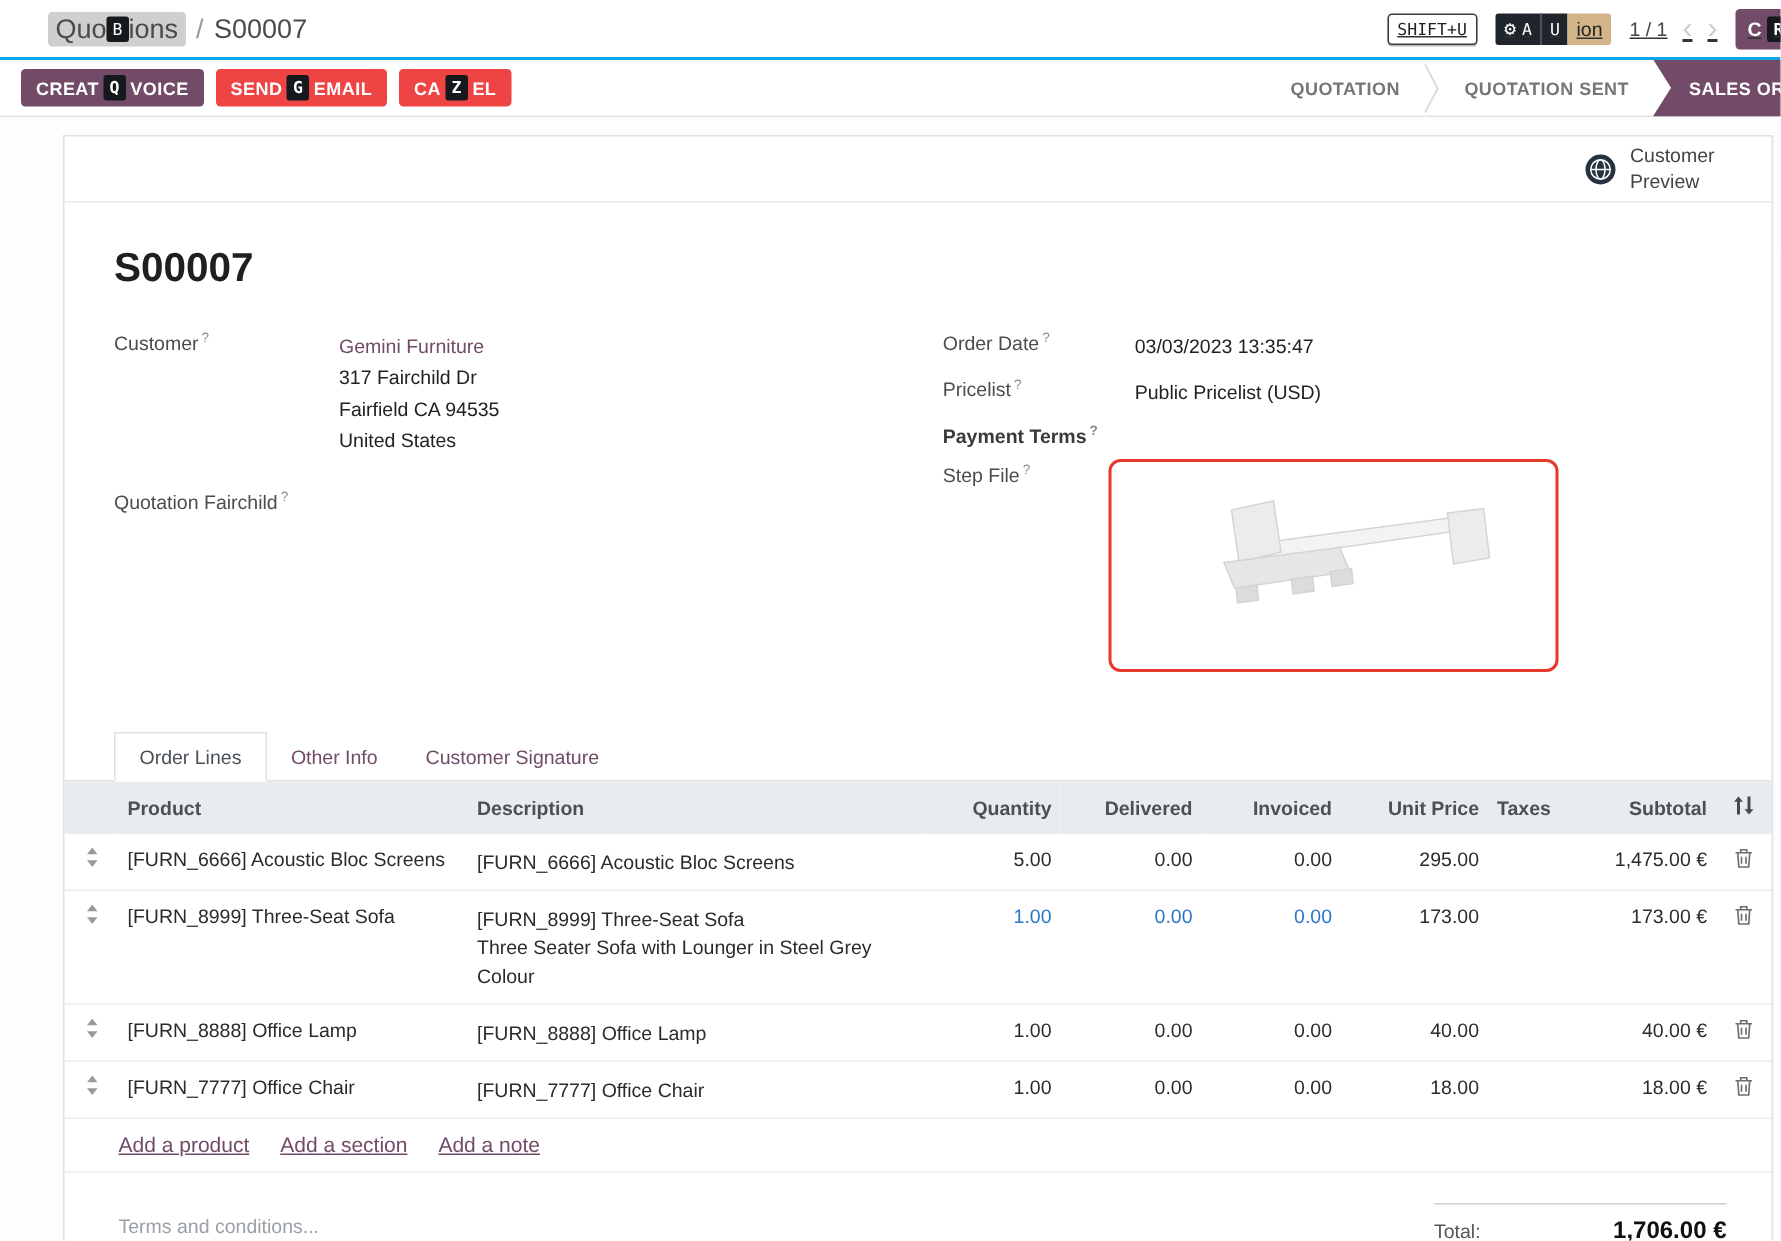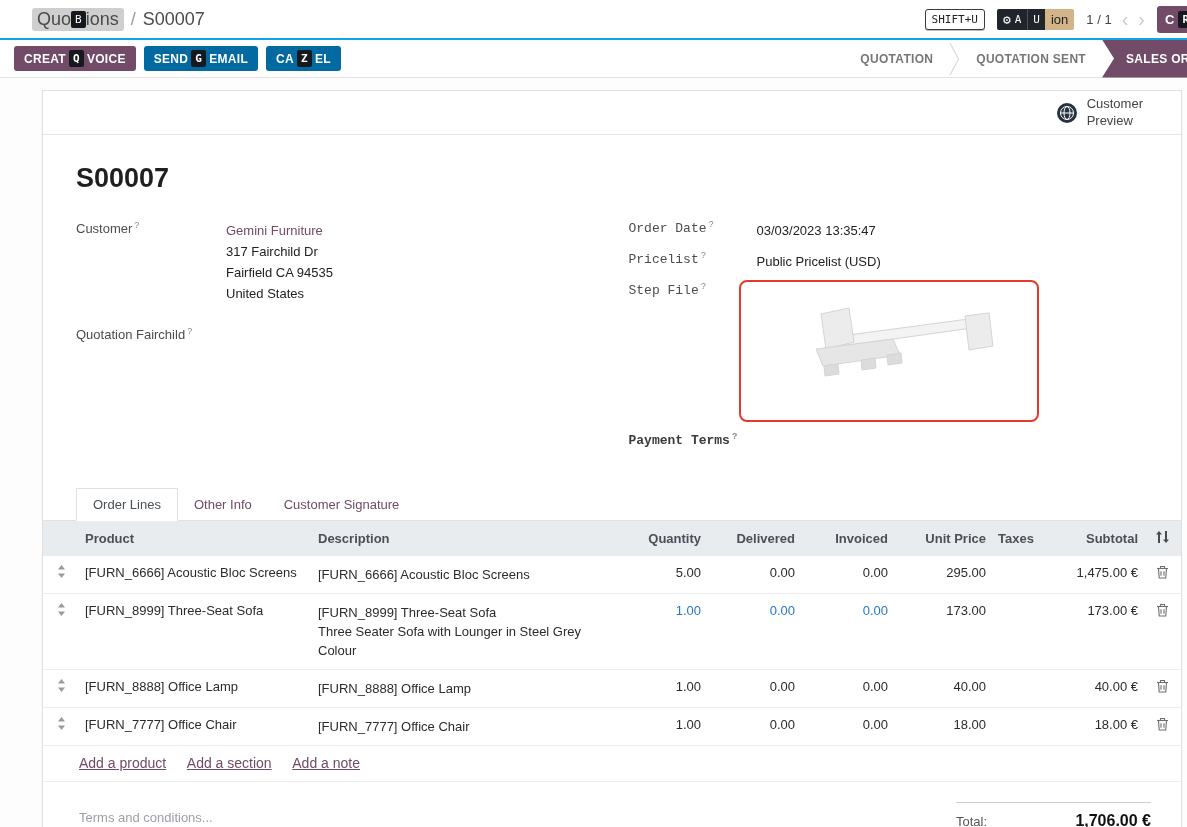--- a/index.html
+++ b/index.html
@@ -17,21 +17,21 @@
   }
   .breadcrumb { flex: 1; font-size: 18px; color: #5a5a5a; display: flex; align-items: center; gap: 7px; white-space: nowrap; }
   .bc-parent { background: #cfcfcf; border-radius: 3px; padding: 1px 5px; color: #4a4a4a; cursor: pointer; }
   .kbd {
     display: inline-block; background: #15181c; color: #fff;
     font-family: "DejaVu Sans Mono", monospace; font-size: 11px; line-height: 1;
     padding: 3px 4px; border-radius: 2px; vertical-align: 2px;
   }
   .bc-sep { color: #999; }
   .bc-current { color: #4a4a4a; }
-  .topbar-right { display: flex; align-items: center; gap: 12px; }
+  .topbar-right { display: flex; align-items: center; gap: 12px; text-decoration: underline; }
   .shift-badge {
     border: 1px solid #3c3c3c; background: #fff; color: #222;
     font-family: "DejaVu Sans Mono", monospace; font-size: 11px;
     padding: 3px 6px; border-radius: 3px; box-shadow: 0 1px 0 #b9b9b9;
   }
   .action-cluster { display: flex; align-items: stretch; cursor: pointer; }
   .action-dark {
     background: #20242b; color: #fff; display: inline-flex; align-items: center; gap: 4px;
     padding: 3px 6px; border-radius: 2px 0 0 2px;
     font-family: "DejaVu Sans Mono", monospace; font-size: 11px;
@@ -54,21 +54,21 @@
     display: flex; align-items: center; padding-left: 14px;
   }
   .btn-group { display: flex; align-items: flex-end; gap: 8px; }
   .btn {
     border: none; font-family: "Liberation Sans", sans-serif;
     font-size: 12px; font-weight: 700; letter-spacing: .3px; color: #fff;
     padding: 4px 10px; border-radius: 3px; cursor: pointer; white-space: nowrap;
   }
   .btn .kbd { margin: 0 3px; vertical-align: 1px; }
   .btn.primary { background: #714B67; }
-  .btn.secondary { background: #0369a1; }
+  .btn.secondary { background: #ef4444; }
   .statusbar { margin-left: auto; margin-right: -55px; display: flex; align-items: center; height: 100%; flex-shrink: 0; }
   .step {
     font-size: 12px; font-weight: 600; color: #767676; letter-spacing: .3px;
     padding: 0 16px; white-space: nowrap; cursor: pointer;
   }
   .step.active {
     background: #714B67; color: #fff; font-weight: 700;
     height: 38px; line-height: 38px; padding: 0 26px 0 24px;
     clip-path: polygon(0 0, 100% 0, 100% 100%, 0 100%, 12px 50%);
   }
@@ -85,21 +85,21 @@
   }
   .customer-preview { display: flex; align-items: center; gap: 9px; cursor: pointer; }
   .cp-text { font-size: 13px; color: #444; line-height: 1.25; }
 
   .sheet-body { padding: 24px 40px 0 33px; }
   .o-title { font-size: 27px; font-weight: 700; color: #1f1f1f; margin: 4px 0 26px; }
 
   .fields { display: grid; grid-template-columns: 1fr 1fr; column-gap: 40px; }
   .frow { display: flex; margin-bottom: 10px; }
   .flabel { width: 150px; flex: none; color: #4c4c4c; }
-  .col-right .flabel { width: 128px; font-family: Liberation Mono, monospace; }
+  .col-right .flabel { width: 128px; }
   .flabel.lbl-bold { font-weight: 700; color: #3a3a3a; }
   sup.help { font-size: 9px; color: #888; margin-left: 2px; }
   .fvalue { color: #222; line-height: 21px; }
   .link { color: #714B67; cursor: pointer; }
   .frow.gap-top { margin-top: 22px; }
 
   .stepfile-box {
     width: 300px; height: 142px; margin-left: -18px; margin-top: -2px;
     border: 2px solid #e5392c; border-radius: 8px; background: #fff;
     display: flex; align-items: center; justify-content: center; cursor: pointer;
@@ -232,40 +232,40 @@
       <div class="col-right">
         <div class="frow">
           <div class="flabel"><span>Order Date</span><sup class="help">?</sup></div>
           <div class="fvalue">03/03/2023 13:35:47</div>
         </div>
         <div class="frow">
           <div class="flabel"><span>Pricelist</span><sup class="help">?</sup></div>
           <div class="fvalue">Public Pricelist (USD)</div>
         </div>
         <div class="frow">
+          <div class="flabel lbl-bold"><span>Payment Terms</span><sup class="help">?</sup></div>
+          <div class="fvalue"></div>
+        </div>
+        <div class="frow">
           <div class="flabel"><span>Step File</span><sup class="help">?</sup></div>
           <div class="fvalue">
             <div class="stepfile-box">
               <svg width="256" height="110" viewBox="0 0 256 110">
                 <g stroke="#d4d4d4" stroke-width="1">
                   <polygon points="80,40 215,22 218,31 83,50" fill="#f3f3f3"></polygon>
                   <polygon points="60,18 88,12 93,46 65,53" fill="#ececec"></polygon>
                   <polygon points="204,20 228,17 232,50 208,54" fill="#ececec"></polygon>
                   <polygon points="55,53 132,43 139,59 62,70" fill="#e6e6e6"></polygon>
                   <polygon points="63,70 77,68 78,78 64,80" fill="#dcdcdc"></polygon>
                   <polygon points="100,64 114,62 115,72 101,74" fill="#dcdcdc"></polygon>
                   <polygon points="126,59 140,57 141,67 127,69" fill="#dcdcdc"></polygon>
                 </g>
               </svg>
             </div>
           </div>
-        </div>
-        <div class="frow">
-          <div class="flabel lbl-bold"><span>Payment Terms</span><sup class="help">?</sup></div>
-          <div class="fvalue"></div>
         </div>
       </div>
     </div>
   </div>
 
   <div class="tabs">
     <span class="tab active">Order Lines</span>
     <span class="tab inactive">Other Info</span>
     <span class="tab inactive">Customer Signature</span>
   </div>

